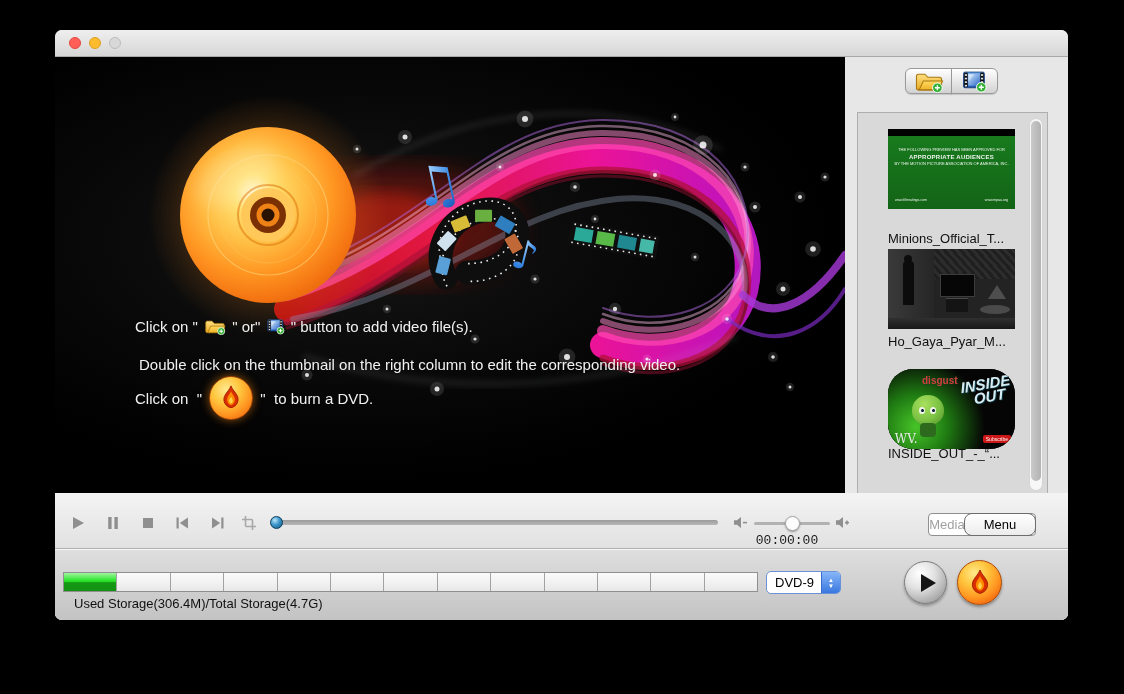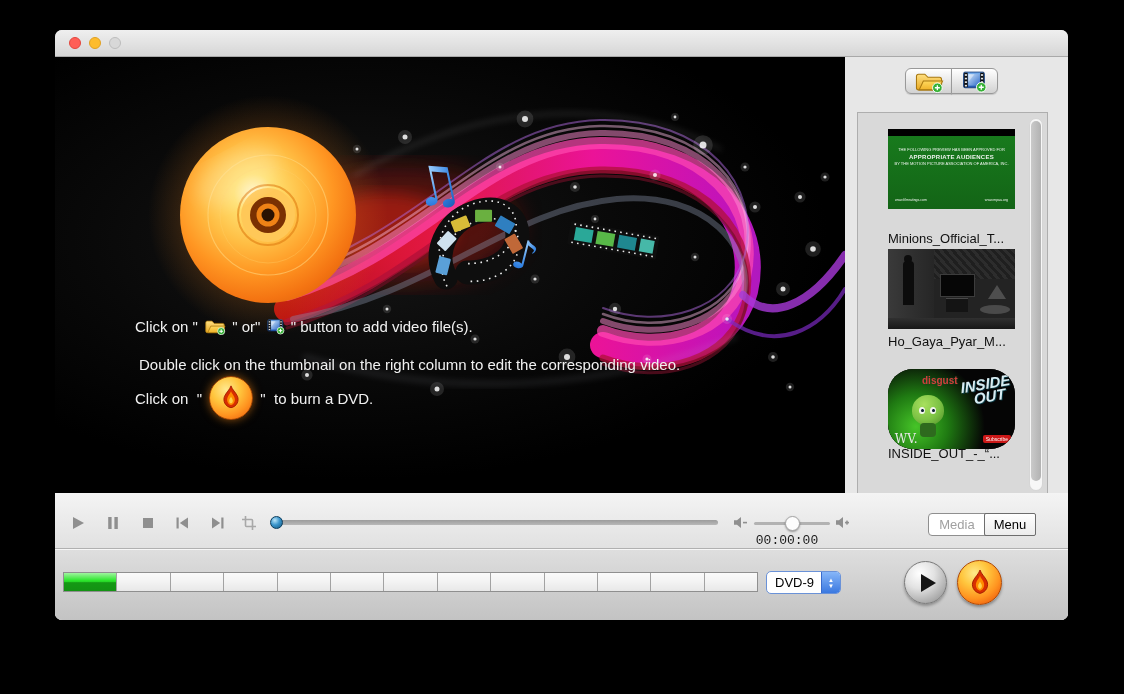--- a/index.html
+++ b/index.html
@@ -102,21 +102,21 @@
     background:linear-gradient(#9c9c9c,#b8b8b8);}
   .seek-knob{position:absolute;top:-4.5px;width:13px;height:13px;border-radius:50%;
     background:radial-gradient(circle at 35% 30%, #b8e4f8 0%, #3c96cc 45%, #11577e 100%);border:1px solid #0b3c5c;}
   .vol-track{position:absolute;left:699px;top:29px;width:76px;height:3px;background:#b2b2b2;border-radius:2px;}
   .vol-knob{position:absolute;top:-6.5px;width:15px;height:15px;border-radius:50%;background:#fdfdfd;
     border:1px solid #a6a6a6;box-shadow:0 1px 2px rgba(0,0,0,.35);}
   .time{position:absolute;left:674px;top:40px;width:116px;text-align:center;font-size:13px;color:#1b1b1b;font-family:Liberation Mono, monospace;}
   .seg-ctl{position:absolute;left:846px;top:20px;width:108px;height:23px;background:#fff;
     border:1px solid #8f8f8f;border-radius:4px;display:flex;margin-left:27px;}
   .seg-ctl .media{flex:1;display:flex;align-items:center;justify-content:center;font-size:13px;color:#a0a0a0;}
-  .seg-ctl .menu{width:52px;margin:-1px;border:1px solid #6d6d6d;border-radius:2px;
+  .seg-ctl .menu{width:72px;margin:-1px;border:1px solid #6d6d6d;border-radius:8px;
     background:linear-gradient(#fff,#ececec);display:flex;align-items:center;justify-content:center;
     font-size:13px;color:#000;}
 
   
   .bottombar{position:absolute;left:0;top:492px;width:1013px;height:71px;
     background:linear-gradient(#dedede,#c3c3c3);border-top:1px solid #f6f6f6;}
   .storage{position:absolute;left:8px;top:22px;width:695px;height:20px;border:1px solid #8f8f8f;
     background:#f4f4f4;overflow:hidden;}
   .storage-fill{position:absolute;left:0;top:0;bottom:0;
     background:linear-gradient(#2ce62c 0%,#2ce62c 46%,#149a14 54%,#149a14 100%);}
@@ -543,20 +543,21 @@
             <div class="seg"></div>
             <div class="seg"></div>
             <div class="seg"></div>
             <div class="seg"></div>
             <div class="seg"></div>
             <div class="seg"></div>
             <div class="seg"></div>
             <div class="seg"></div>
           </div>
       </div>
+      <div class="storage-text">Used Storage(306.4M)/Total Storage(4.7G)</div>
 
       <div class="popup">
         <span class="val">DVD-9</span>
         <span class="stepper">
             <span>▲</span>
             <span>▼</span>
           </span>
       </div>
 
       <div class="round-btn play-big">

